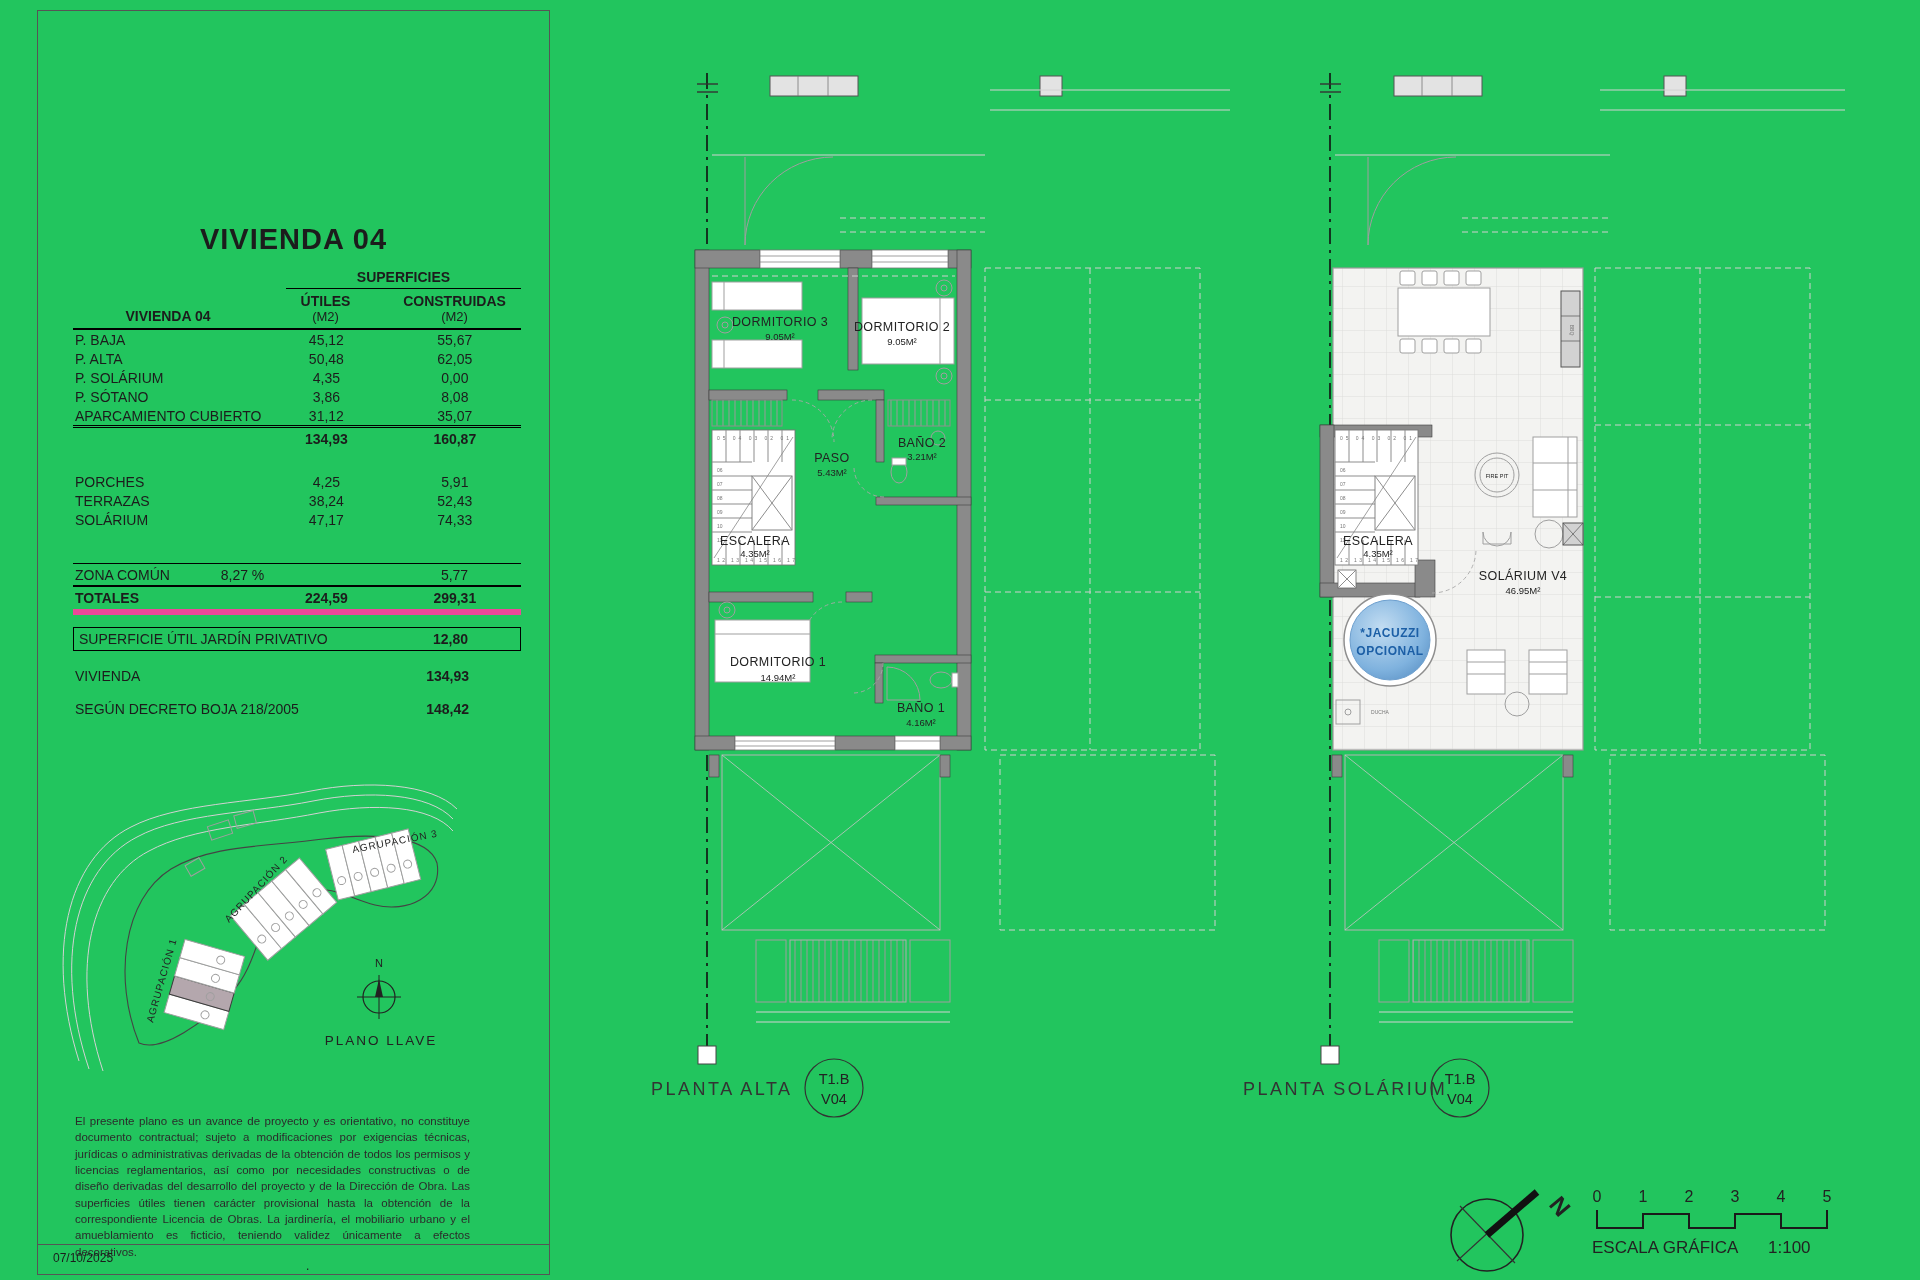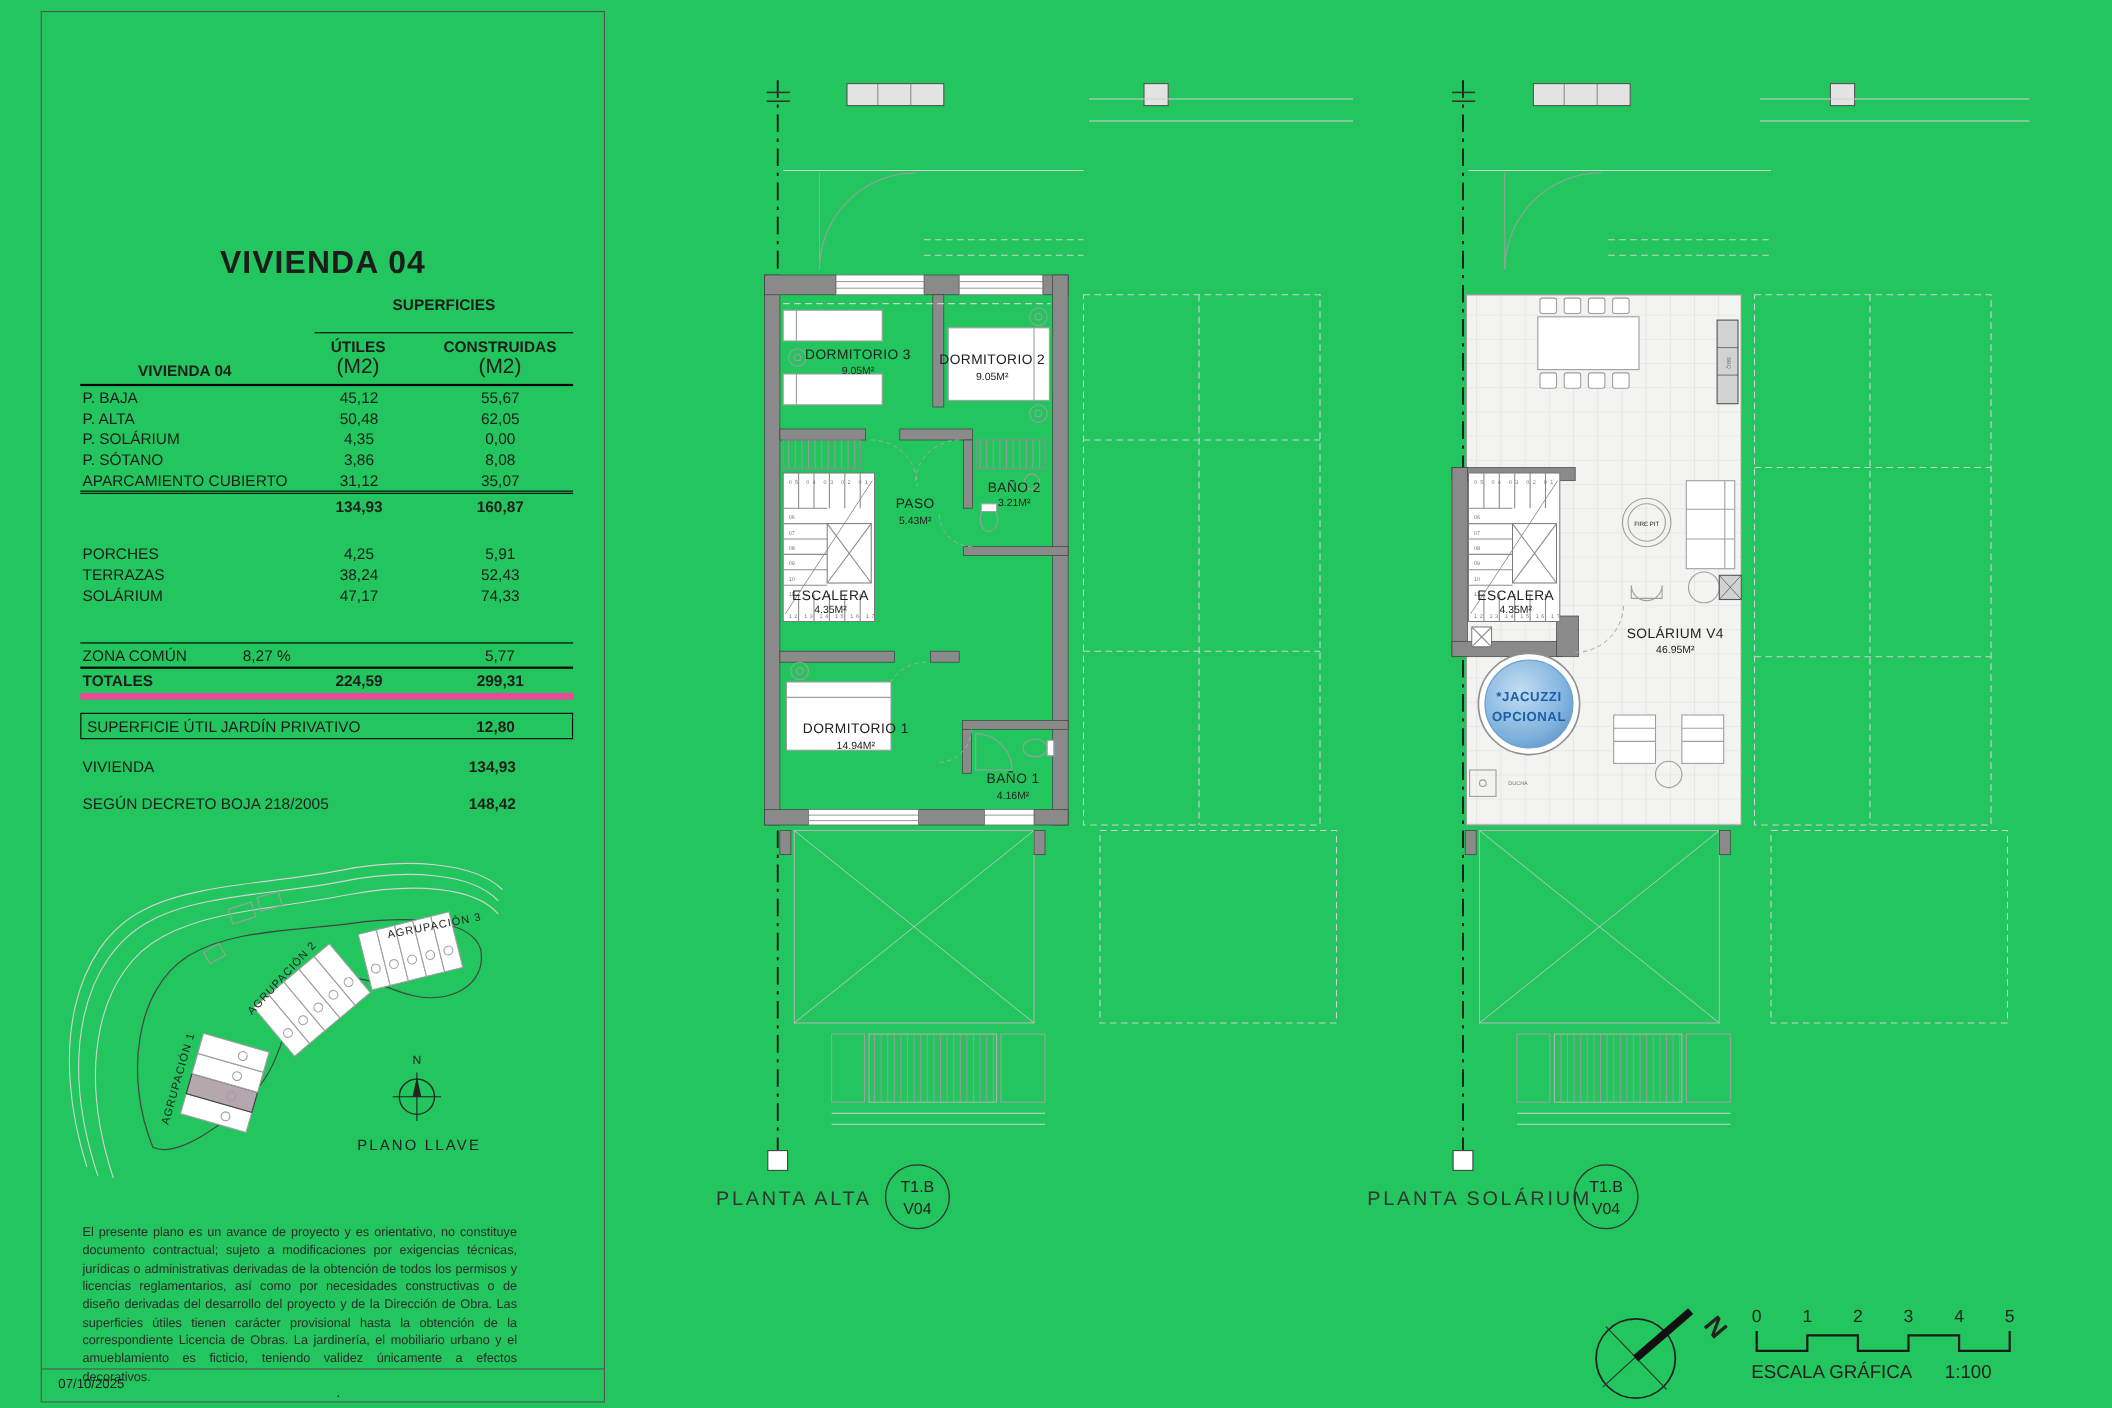--- a/index.html
+++ b/index.html
@@ -3,27 +3,27 @@
 <meta charset="utf-8">
 <style>
   html,body{margin:0;padding:0;background:#ffffff;}
   body{font-family:"Liberation Sans",sans-serif;color:#1c1c1c;}
   .sheet{position:relative;width:1920px;height:1280px;background:#22c55e;overflow:hidden;}
 
   
   .left-panel{position:absolute;left:37px;top:10px;width:511px;height:1263px;border:1px solid #555;}
   .unit-title{position:absolute;left:0;right:0;top:212px;text-align:center;font-size:29px;font-weight:bold;letter-spacing:1px;margin:0;}
   .tbl{position:absolute;left:35px;top:258px;width:448px;font-size:14px;}
-  .tbl .sup-head{margin-left:213px;width:235px;text-align:center;font-weight:bold;border-bottom:1.5px solid #000;padding-bottom:17px;}
+  .tbl .sup-head{margin-left:213px;width:235px;text-align:center;font-weight:bold;border-bottom:1.5px solid #000;padding-bottom:3px;}
   .tbl .cols{display:flex;align-items:flex-end;border-bottom:2px solid #000;padding:4px 0 4px 0;}
   .c-label{width:190px;text-align:center;}
   .c-ut{width:125px;text-align:center;}
   .c-co{width:133px;text-align:center;}
   .tbl .cols .hd{font-weight:bold;}
-  .tbl .cols .un{font-weight:normal;font-size:19px;}
+  .tbl .cols .un{font-weight:normal;font-size:13px;}
   .trow{display:flex;height:19px;align-items:center;}
   .trow .c-label{text-align:left;padding-left:2px;}
   .sub{border-top:3px double #000;font-weight:bold;height:22px;}
   .gap22{height:22px;} .gap36{height:34px;} 
   .zona{border-top:1.5px solid #000;height:21px;display:flex;align-items:center;}
   .zona .zl{width:120px;padding-left:2px;} .zona .zp{width:95px;text-align:center;}
   .tot{border-top:2px solid #000;border-bottom:6px solid #ec4899;font-weight:bold;height:22px;}
   .jardin{margin-top:12px;border:1.5px solid #000;display:flex;height:22px;align-items:center;}
   .jardin .jl{flex:1;padding-left:5px;}
   .jardin .jv{font-weight:bold;padding-right:52px;}

